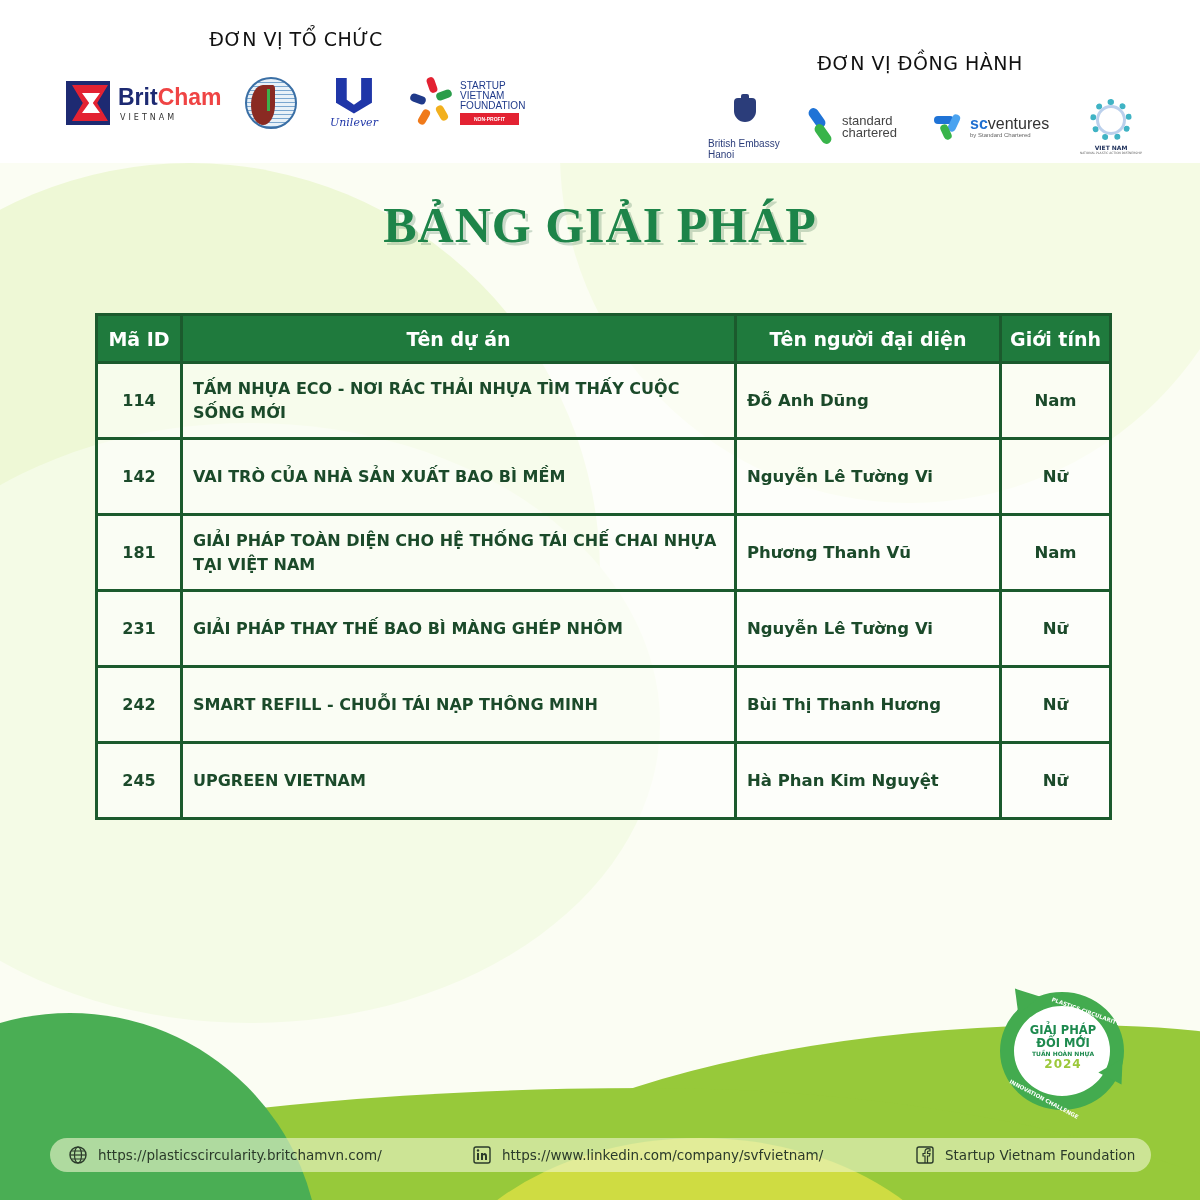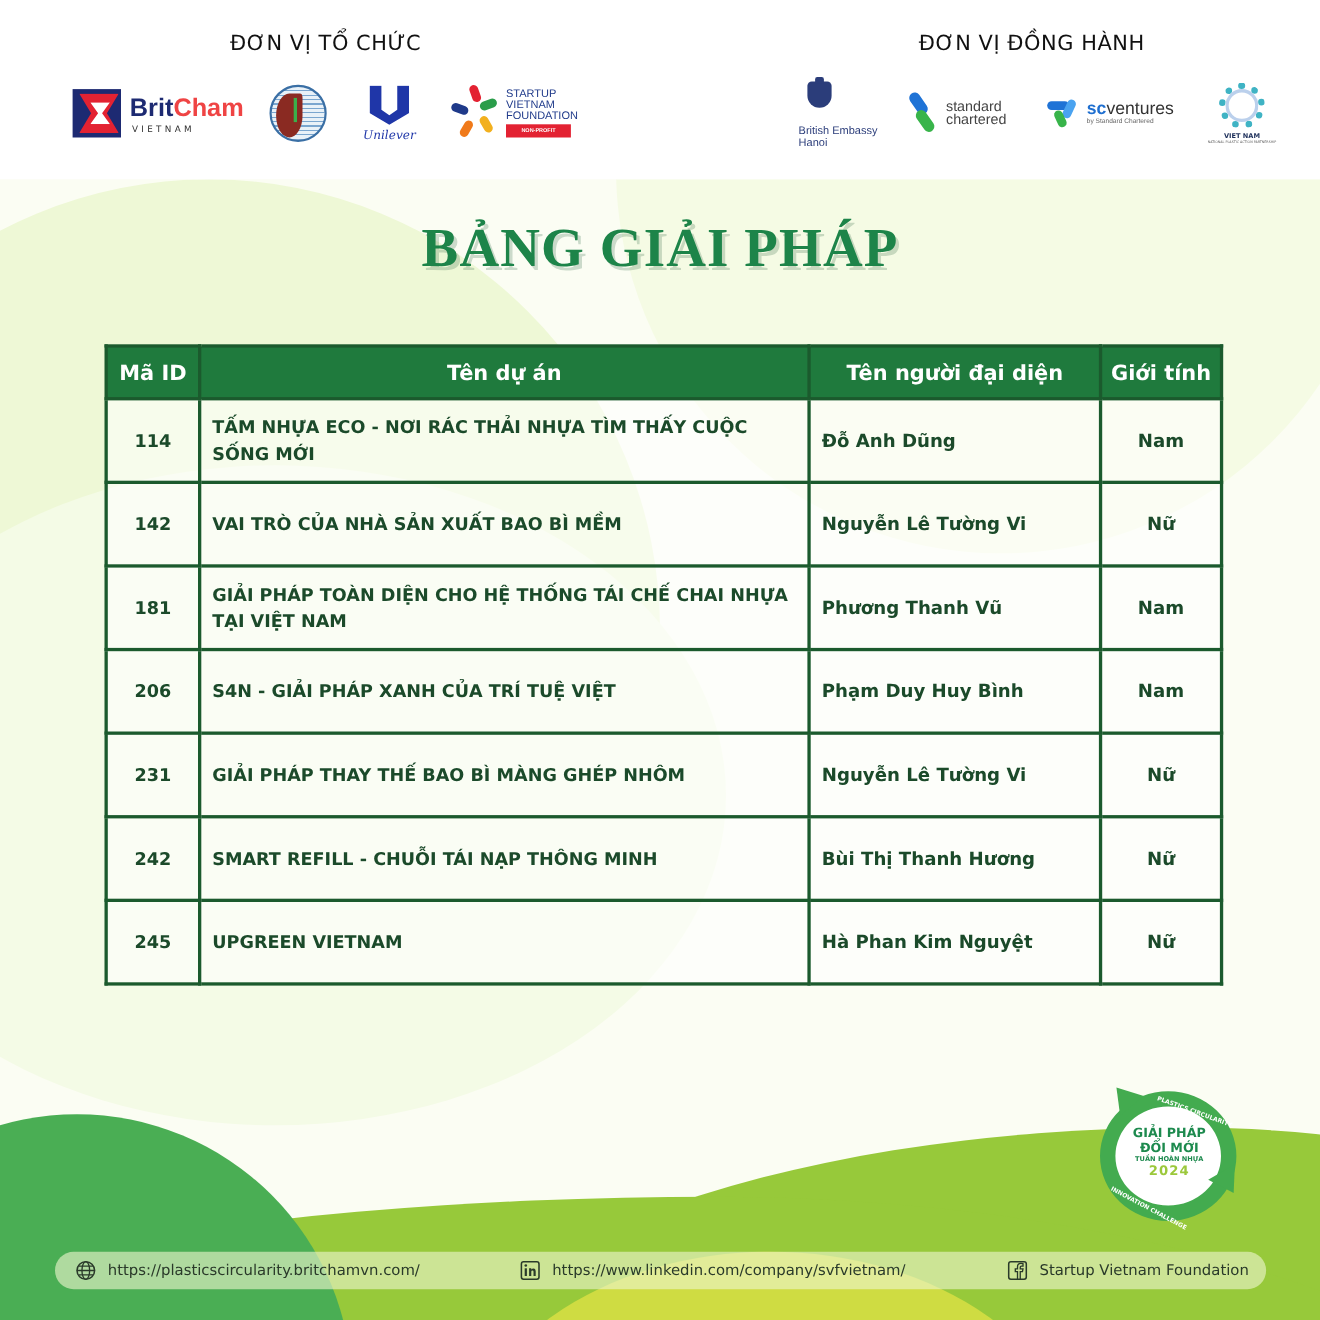--- a/index.html
+++ b/index.html
@@ -11,21 +11,21 @@
     color: #1e4a2c;
   }
 
   
   .sponsors {
     position: absolute; left: 0; top: 0; width: 1200px; height: 163px;
     background: #ffffff;
   }
   .sponsor-group { position: absolute; top: 0; height: 163px; }
   .sponsor-group.org { left: 40px; width: 520px; }
-  .sponsor-group.partner { left: 708px; width: 470px; }
+  .sponsor-group.partner { left: 690px; width: 470px; margin-top: 24px; }
   .group-title {
     position: absolute; top: 28px; left: 0; right: 0;
     text-align: center; font-size: 19px; letter-spacing: 0.5px;
     color: #111; font-family: "DejaVu Sans", sans-serif;
   }
   .sponsor-group.org .group-title { left: 0; width: 512px; }
   .sponsor-group.partner .group-title { left: 0; width: 460px; }
   .logo { position: absolute; top: 70px; height: 66px; display: flex; align-items: center; }
 
   
@@ -70,21 +70,21 @@
   .uni-word { font-family: "DejaVu Serif", serif; font-style: italic; font-size: 11px; color: #1f36a8; margin-top: 2px; }
 
   
   .logo-svf { left: 370px; }
   .svf-star { width: 44px; height: 44px; position: relative; }
   .svf-star span { position: absolute; width: 16px; height: 8px; border-radius: 8px; }
   .svf-text { margin-left: 6px; font-size: 10px; line-height: 10px; color: #1f3a8a; font-family: "Liberation Sans", sans-serif; }
   .svf-badge { display: inline-block; margin-top: 2px; background: #e32232; color: #fff; font-size: 5px; padding: 1px 14px; font-weight: bold; }
 
   
-  .logo-embassy { left: 18px; flex-direction: column; align-items: flex-start; justify-content: center; gap: 20px; }
+  .logo-embassy { left: 18px; flex-direction: column; align-items: center; justify-content: center; gap: 20px; }
   .crest { width: 34px; height: 30px; margin-left: 2px; position: relative; }
   .crest::before {
     content: ""; position: absolute; left: 6px; top: 4px; width: 22px; height: 24px;
     background: #2b3d7a; border-radius: 4px 4px 11px 11px;
   }
   .crest::after {
     content: ""; position: absolute; left: 13px; top: 0; width: 8px; height: 6px; background: #2b3d7a; border-radius: 2px;
   }
   .embassy-text { font-size: 10px; color: #2b3d7a; line-height: 11px; margin-top: 3px; font-family: "Liberation Sans", sans-serif; }
 
@@ -346,26 +346,20 @@
     <tr>
       <td class="id">142</td>
       <td class="proj">VAI TRÒ CỦA NHÀ SẢN XUẤT BAO BÌ MỀM</td>
       <td class="rep">Nguyễn Lê Tường Vi</td>
       <td class="gender">Nữ</td>
     </tr>
     <tr>
       <td class="id">181</td>
       <td class="proj">GIẢI PHÁP TOÀN DIỆN CHO HỆ THỐNG TÁI CHẾ CHAI NHỰA TẠI VIỆT NAM</td>
       <td class="rep">Phương Thanh Vũ</td>
-      <td class="gender">Nam</td>
-    </tr>
-    <tr>
-      <td class="id">206</td>
-      <td class="proj">S4N - GIẢI PHÁP XANH CỦA TRÍ TUỆ VIỆT</td>
-      <td class="rep">Phạm Duy Huy Bình</td>
       <td class="gender">Nam</td>
     </tr>
     <tr>
       <td class="id">231</td>
       <td class="proj">GIẢI PHÁP THAY THẾ BAO BÌ MÀNG GHÉP NHÔM</td>
       <td class="rep">Nguyễn Lê Tường Vi</td>
       <td class="gender">Nữ</td>
     </tr>
     <tr>
       <td class="id">242</td>

